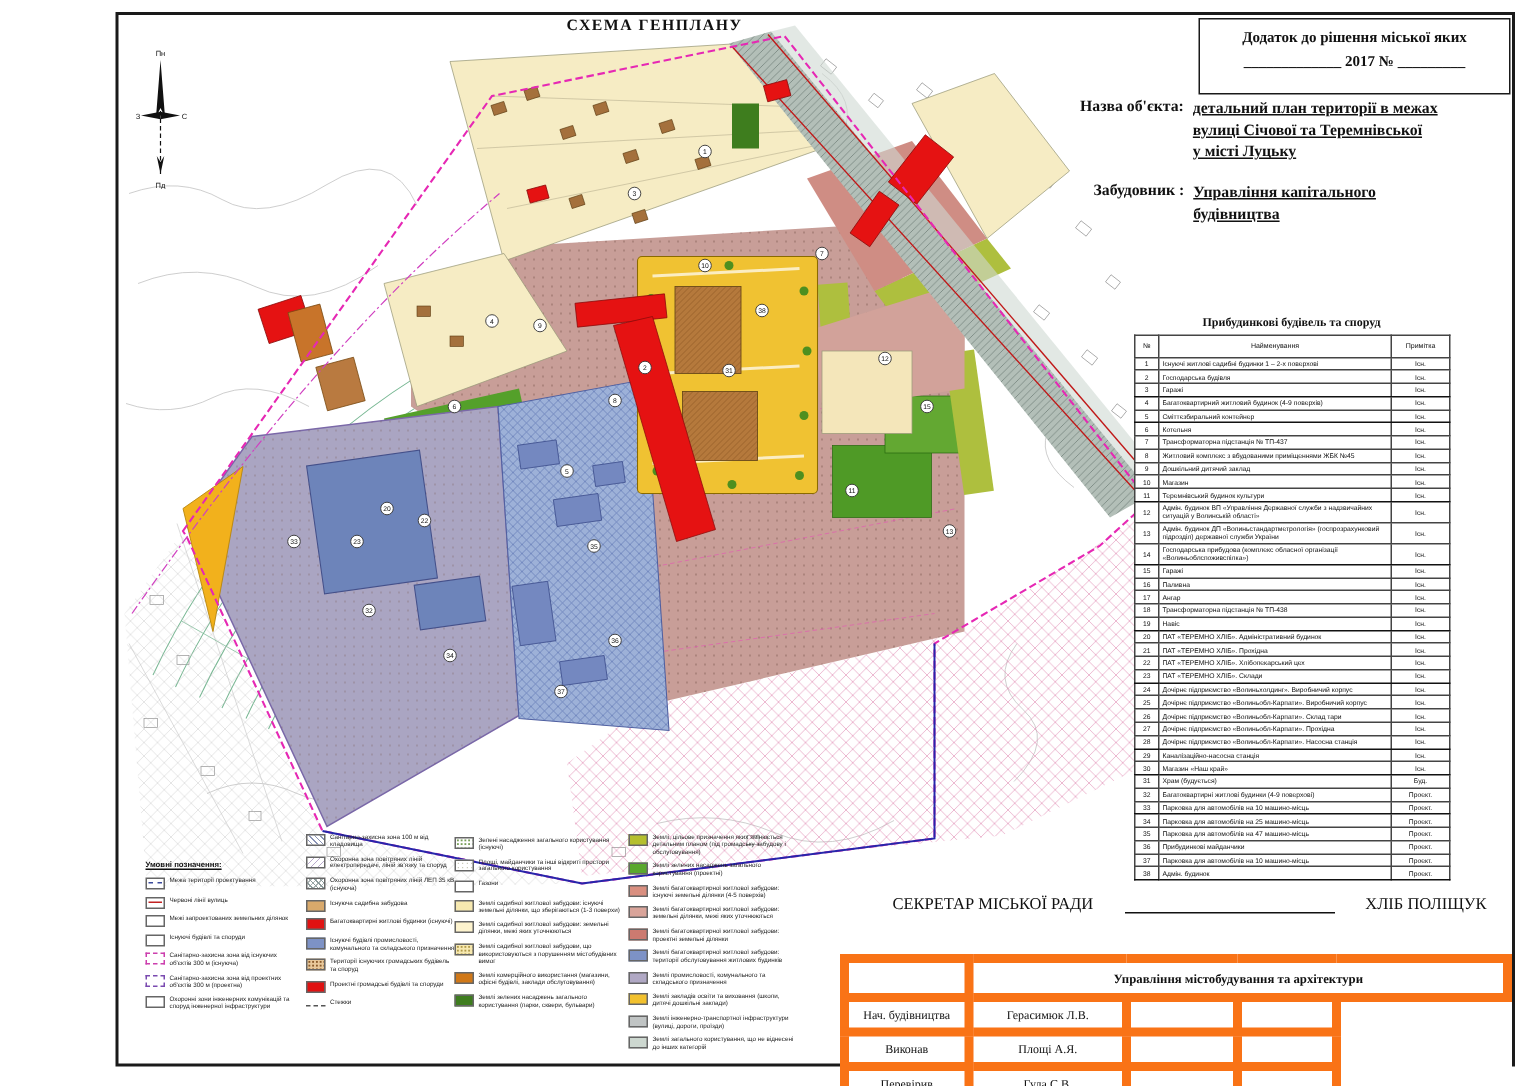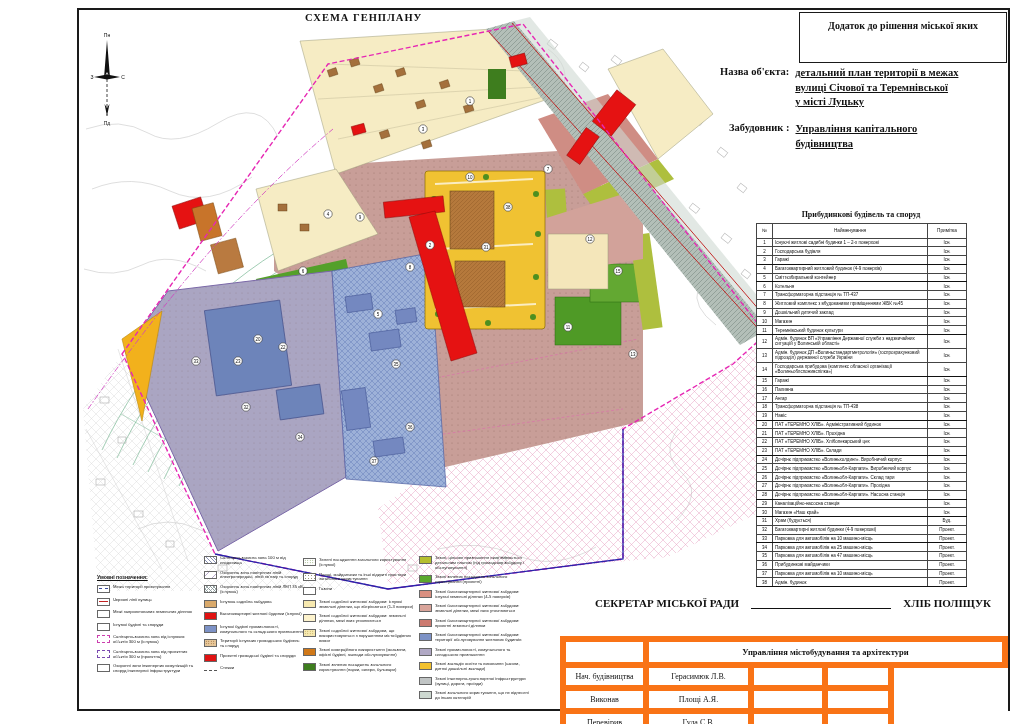--- a/index.html
+++ b/index.html
@@ -1,20 +1,20 @@
 <!DOCTYPE html>
 <html><head>
 <meta charset="utf-8">
 <style>
   html,body{margin:0;padding:0;background:#fff;}
   .page{position:relative;width:1024px;height:724px;background:#fff;overflow:hidden;
         font-family:"Liberation Serif",serif;color:#111;}
   .abs{position:absolute;}
   .frame{left:77px;top:8px;width:929px;height:699px;border:2px solid #1a1a1a;}
-  .map-title{left:305px;top:12px;width:190px;text-align:left;font-size:10.5px;font-weight:bold;letter-spacing:1px;}
+  .map-title{left:305px;top:12px;width:190px;text-align:right;font-size:10.5px;font-weight:bold;letter-spacing:1px;}
   .annex{left:799px;top:12px;width:206px;height:44px;border:1.5px solid #1a1a1a;text-align:center;
          font-weight:bold;font-size:10px;padding-top:5px;line-height:1.6;background:#fff;}
   .obj{left:720px;top:66px;width:290px;display:flex;gap:6px;font-size:10.5px;font-weight:bold;}
   .obj .lbl{white-space:nowrap;}
   .u-line{text-decoration:underline;line-height:1.4;}
   .dev{left:729px;top:122px;width:281px;display:flex;gap:6px;font-size:10.5px;font-weight:bold;}
   
   .expl-title{left:754px;top:210px;width:214px;text-align:center;font-size:8px;font-weight:bold;}
   table.expl{left:756px;top:223px;width:210px;border-collapse:collapse;table-layout:fixed;
              font-family:"Liberation Sans",sans-serif;font-size:4.5px;line-height:1.15;background:#fff;}
@@ -48,21 +48,21 @@
   .sw.white{background:#fff;}
   .sw.py{background:#f7e9b0;} .sw.py2{background:#fdf3cd;}
   .sw.py-dots{background:radial-gradient(#b09a4a .5px,rgba(0,0,0,0) .7px) 0 0/2.5px 2.5px,#f7e9b0;}
   .sw.orange{background:#d07818;} .sw.dkgreen{background:#3e7d1e;}
   .sw.olive{background:#b5bf2e;} .sw.green{background:#5aa82d;}
   .sw.salmon{background:#d98f80;} .sw.pink{background:#d9a49a;} .sw.rose{background:#cc7a70;}
   .sw.lav{background:#b0a8c4;} .sw.gold{background:#f2c12e;}
   .sw.gray{background:#c0c4c4;} .sw.graygreen{background:#cdd8d0;}
   
   .secretary{left:595px;top:596px;width:396px;display:flex;justify-content:space-between;align-items:flex-end;
-             font-size:11px;font-weight:bold;}
+             font-size:11px;font-weight:normal;}
   .sig-line{flex:0 0 140px;border-bottom:1.5px solid #111;height:12px;margin:0 8px;}
   table.stamp{left:560px;top:636px;width:442px;border-collapse:collapse;table-layout:fixed;background:#fff;font-size:8px;}
   table.stamp td{border:6px solid #f97316;text-align:center;padding:0;height:17px;}
   table.stamp td.title{font-weight:bold;font-size:8.5px;height:20px;}
   
   .mlbl-c{fill:#fff;stroke:#333;stroke-width:.6;}
   .mlbl-t{font:4.5px "Liberation Sans",sans-serif;text-anchor:middle;fill:#111;}
   .cmp-t{font:5px "Liberation Sans",sans-serif;text-anchor:middle;fill:#111;}
 </style>
 </head>
@@ -324,20 +324,21 @@
     <text class="cmp-t" x="19" y="7">Пн</text>
     <text class="cmp-t" x="19" y="95">Пд</text>
     <text class="cmp-t" x="4" y="49">З</text>
     <text class="cmp-t" x="35" y="49">С</text>
   </svg>
 
   <div class="abs map-title">СХЕМА ГЕНПЛАНУ</div>
 
   <div class="abs annex">
     <div>Додаток до рішення міської яких</div>
+    <div>_____________ 2017  № _________</div>
   </div>
 
   <div class="abs obj">
     <span class="lbl">Назва об'єкта:</span>
     <div>
         <div class="u-line">детальний план території в межах</div>
         <div class="u-line">вулиці Січової та Теремнівської</div>
         <div class="u-line">у місті Луцьку</div>
       </div>
   </div>

